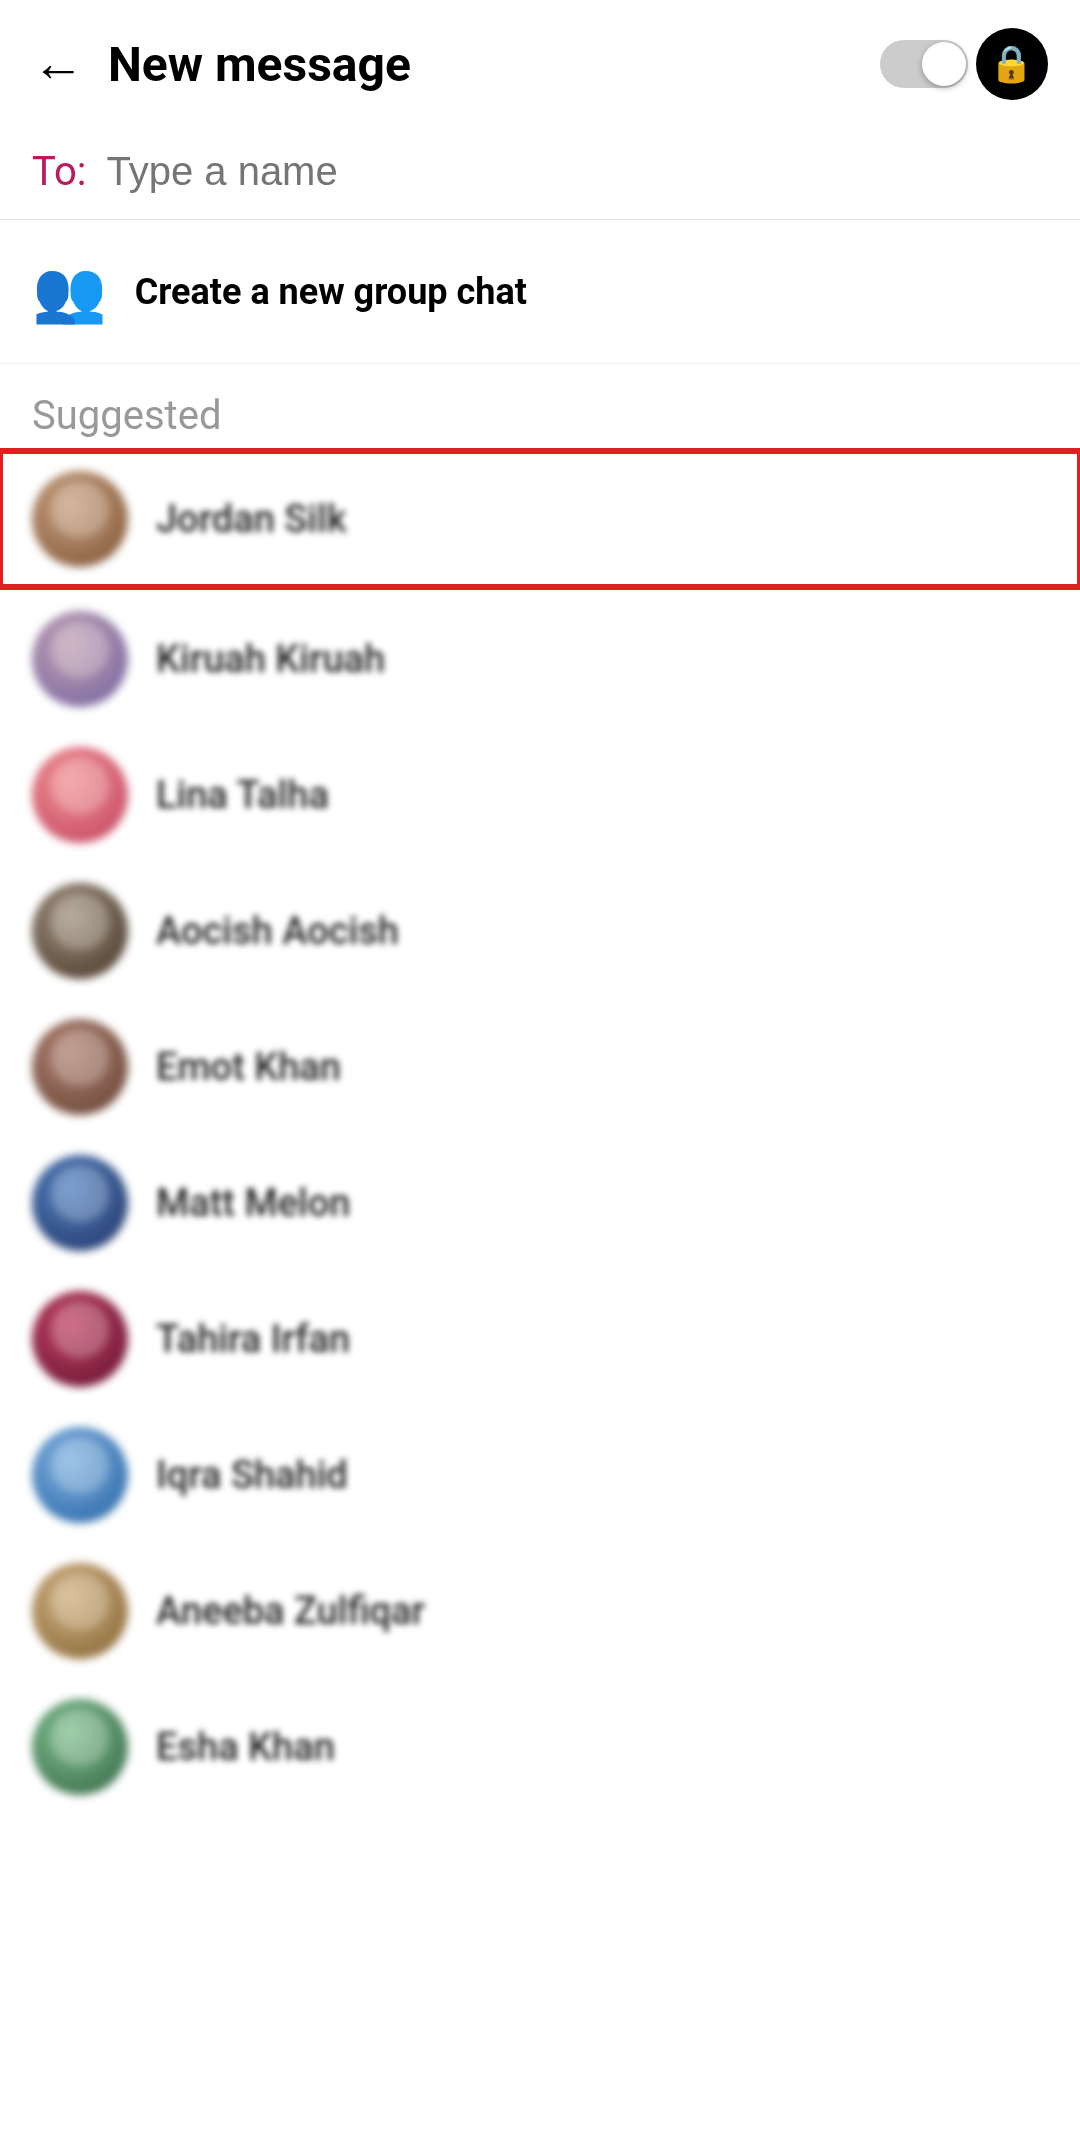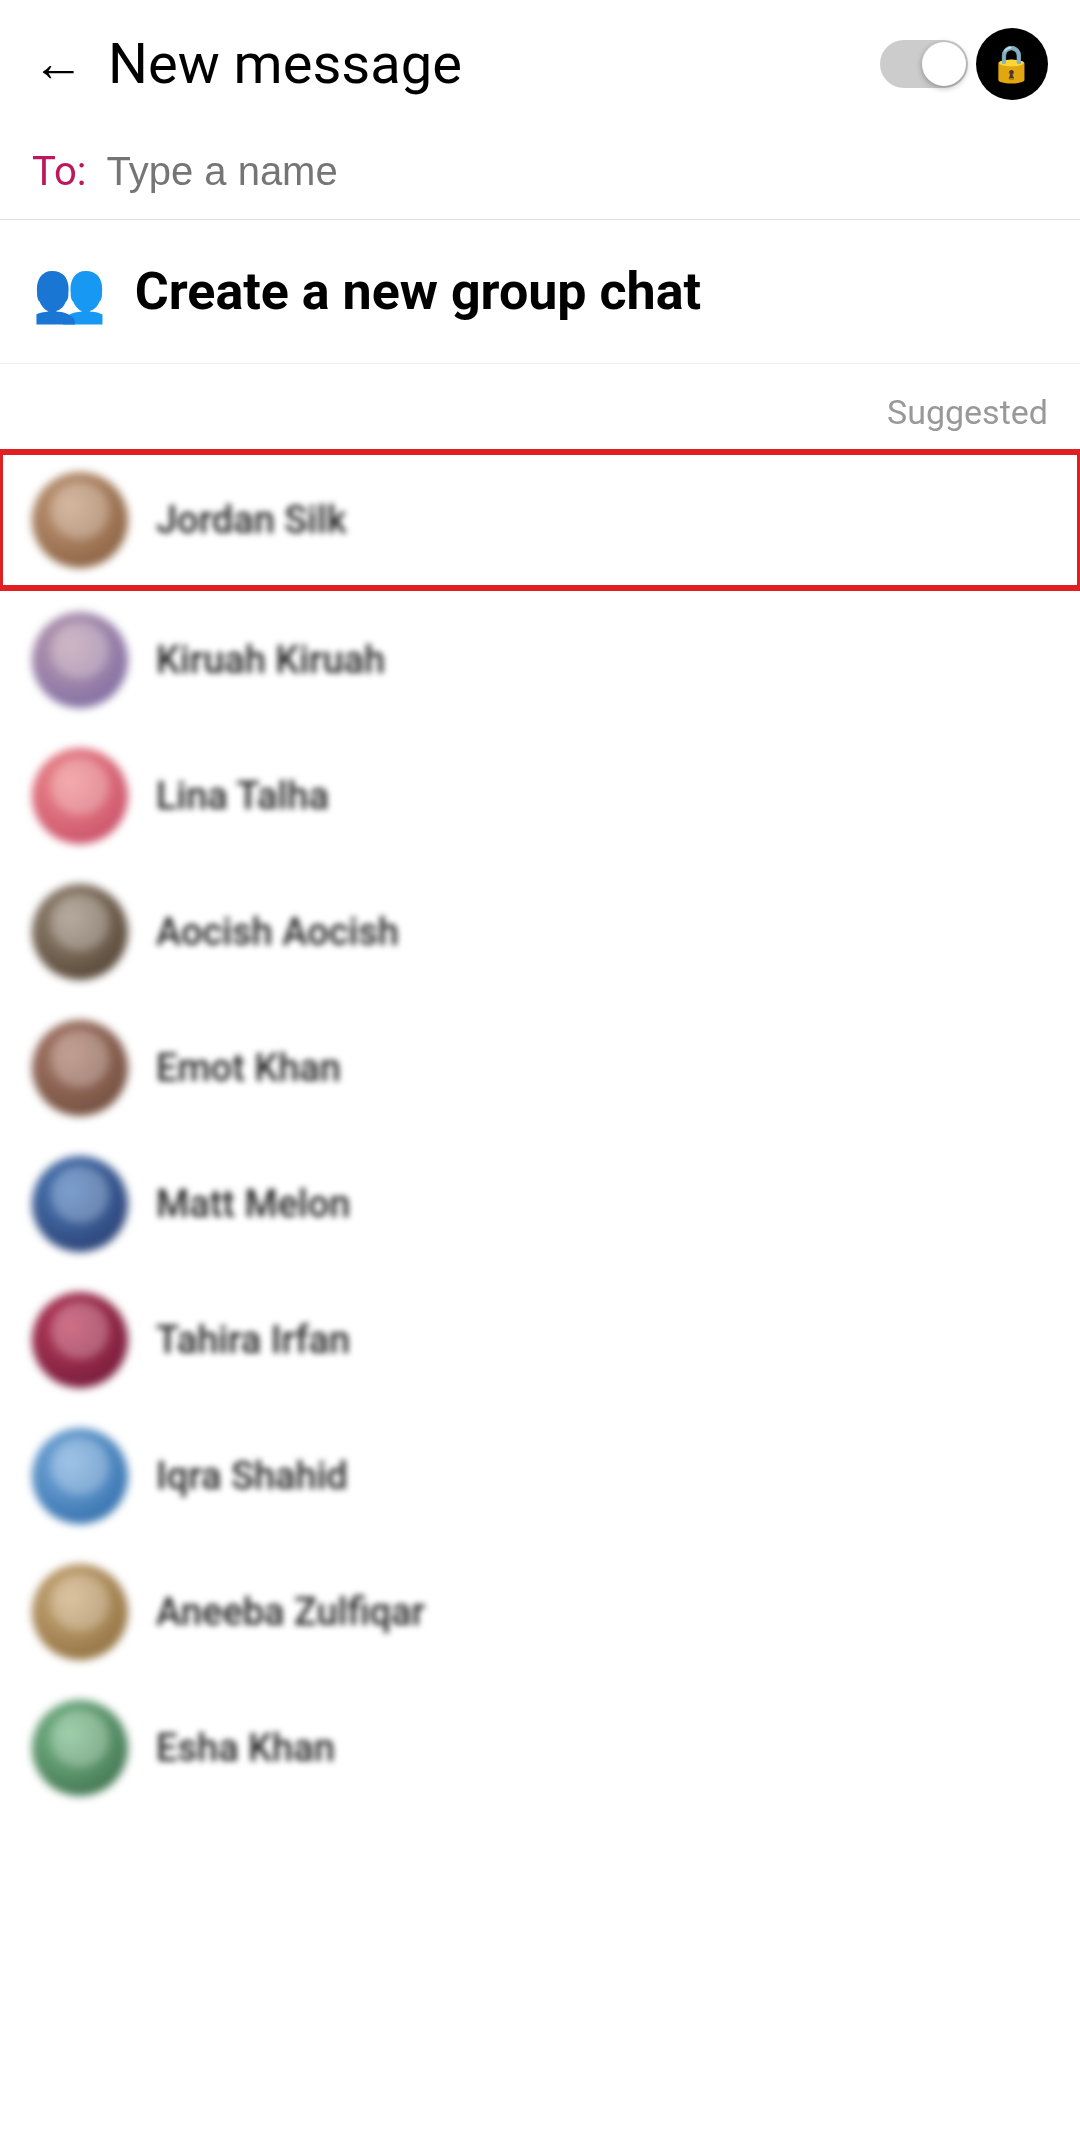--- a/index.html
+++ b/index.html
@@ -24,22 +24,22 @@
     .back-btn {
       font-size: 52px;
       font-weight: 300;
       color: #000;
       cursor: pointer;
       margin-right: 24px;
       line-height: 1;
     }
 
     .header-title {
-      font-size: 56px;
-      font-weight: 400;
+      font-size: 48px;
+      font-weight: 700;
       color: #000;
       flex: 1;
     }
 
     .lock-toggle {
       display: flex;
       align-items: center;
     }
 
     .toggle-track {
@@ -107,32 +107,31 @@
       border-bottom: 1px solid #f0f0f0;
     }
 
     .group-icon {
       font-size: 60px;
       margin-right: 28px;
       color: #000;
     }
 
     .create-group-text {
-      font-size: 52px;
+      font-size: 36px;
       font-weight: 700;
       color: #000;
     }
 
     
     .suggested-label {
-      font-size: 34px;
+      font-size: 40px;
       color: #999;
-      padding: 28px 32px 16px 32px;
+      padding: 28px 32px 8px 32px;
       font-weight: 400;
-      text-align: right;
     }
 
     
     .contact-item {
       display: flex;
       align-items: center;
       padding: 20px 32px;
       cursor: pointer;
       position: relative;
     }

